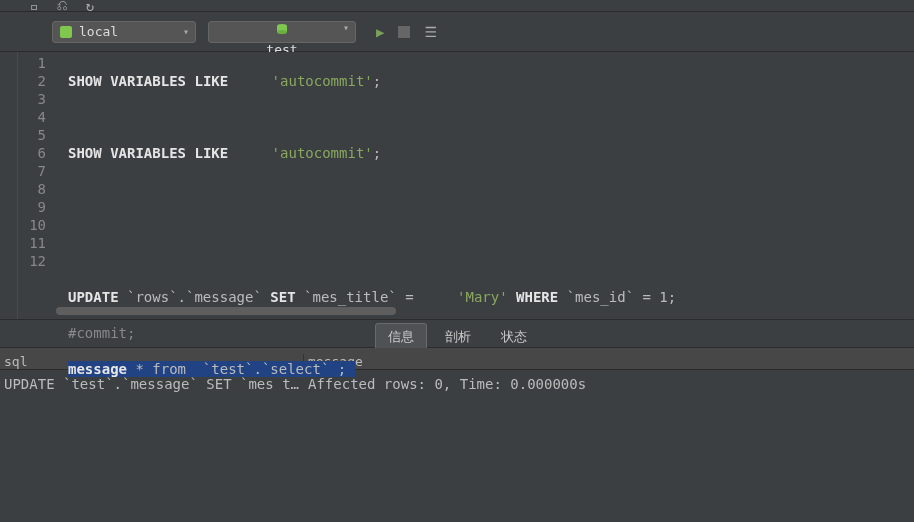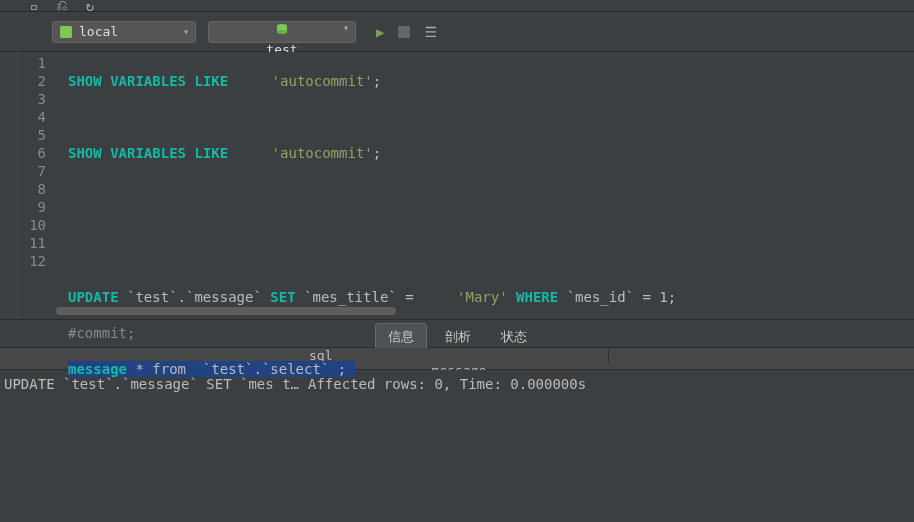--- a/index.html
+++ b/index.html
@@ -81,21 +81,21 @@
   right: 20px;
   height: 10px;
   background: #3c3f41;
 }
 .scroll-thumb {
   width: 340px;
   height: 8px;
   background: #5e5e5e;
   border-radius: 4px;
 }
-.kw { color: #14b8a6; font-weight: bold; }
+.kw { color: #e5e5e5; font-weight: bold; }
 .str { color: #89a85e; margin-left: 35px; }
 .comment { color: #888; }
 .hl { background: #214283; }
 .tabs-row {
   height: 28px;
   display: flex;
   align-items: center;
   justify-content: center;
   gap: 6px;
   border-bottom: 1px solid #2b2b2b;
@@ -104,25 +104,24 @@
 .tab {
   padding: 4px 12px;
   color: #ccc;
   font-size: 13px;
   border-radius: 3px;
 }
 .tab.active { background: #4e5254; border: 1px solid #6a6a6a; }
 .results-header {
   height: 22px;
   display: flex;
-  align-items: center;
+  align-items: flex-end;
   background: #474747;
   border-bottom: 1px solid #2b2b2b;
   font-size: 13px;
-  flex-direction: column;
 }
 .col-sql { width: 304px; padding-left: 4px; border-right: 1px solid #333; }
 .col-msg { flex: 1; padding-left: 4px; }
 .results-body {
   flex: 1;
   background: #3c3f41;
   font-size: 14px;
   padding-top: 4px;
 }
 .res-row { display: flex; height: 20px; align-items: center; }
@@ -183,21 +182,21 @@
     <div class="line">11</div>
     <div class="line">12</div>
   </div>
   <div class="code">
 <div class="line"><span class="kw">SHOW</span> <span class="kw">VARIABLES</span> <span class="kw">LIKE</span> <span class="str">'autocommit'</span><span>;</span></div>
 <div class="line"></div>
 <div class="line"><span class="kw">SHOW</span> <span class="kw">VARIABLES</span> <span class="kw">LIKE</span> <span class="str">'autocommit'</span><span>;</span></div>
 <div class="line"></div>
 <div class="line"></div>
 <div class="line"></div>
-<div class="line"><span class="kw">UPDATE</span><span> `test`.`message` </span><span class="kw">SET</span><span> `mes_title` = </span><span class="str">'Mary'</span><span> </span><span class="kw">WHERE</span><span> `mes_id` = 1;</span></div>
+<div class="line"><span class="kw">UPDATE</span><span> `rows`.`message` </span><span class="kw">SET</span><span> `mes_title` = </span><span class="str">'Mary'</span><span> </span><span class="kw">WHERE</span><span> `mes_id` = 1;</span></div>
 <div class="line"><span class="comment">#commit;</span></div>
 <div class="line"><span class="hl"><span class="kw">message</span><span> * from  `test`.`select` ;</span> </span></div>
 <div class="line"></div>
   </div>
   <div class="scroll-h">
     <div class="scroll-thumb"></div>
   </div>
 </div>
 
 <div class="tabs-row">

